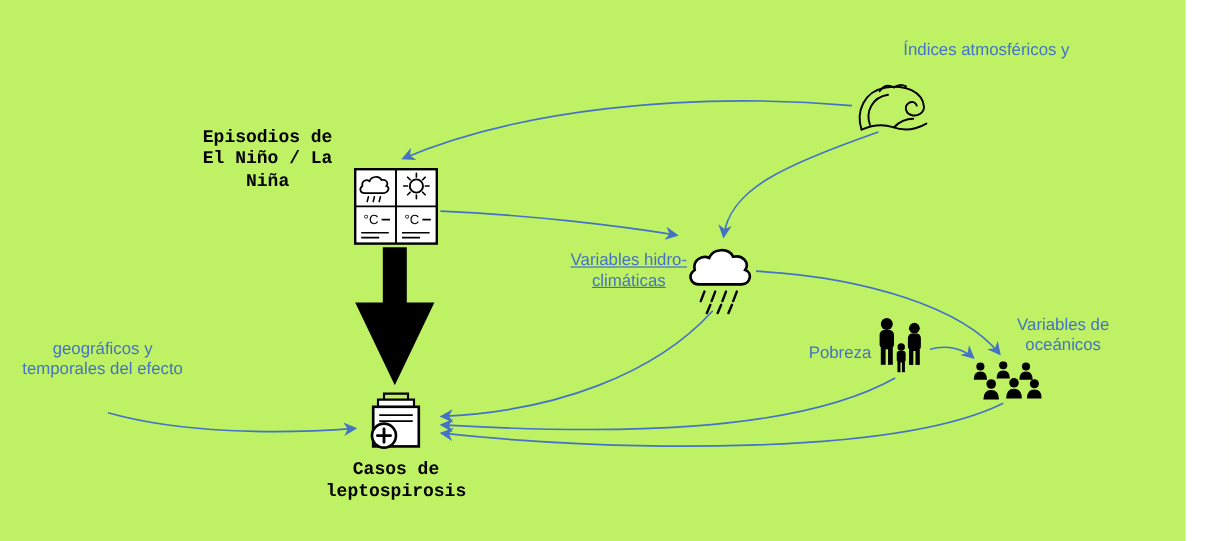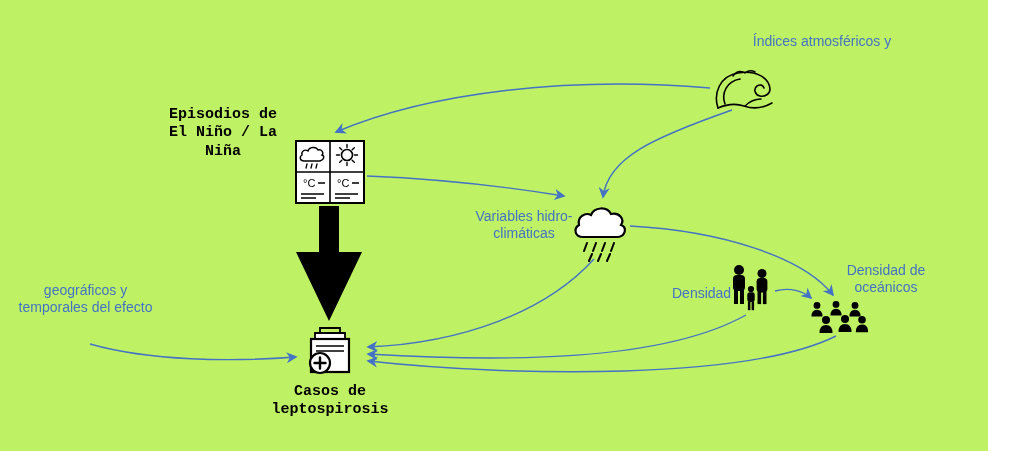--- a/index.html
+++ b/index.html
@@ -93,34 +93,34 @@
       <circle cx="53" cy="16" r="5.5" fill="none" stroke="#000000" stroke-width="1.6"></circle>
       <path d="M53 8.5 V5.5 M53 23.5 V26.5 M45.5 16 H42.5 M60.5 16 H63.5 M47.8 10.8 L45.7 8.7 M58.2 10.8 L60.3 8.7 M47.8 21.2 L45.7 23.3 M58.2 21.2 L60.3 23.3" stroke="#000000" stroke-width="1.4" stroke-linecap="round"></path>
 
       <text x="9" y="48" font-size="11" fill="#000000" font-family="Liberation Sans, sans-serif">°C</text>
       <path d="M24 44 H31 M7 55 H30 M7 59 H22" stroke="#000000" stroke-width="1.3"></path>
       <text x="43" y="48" font-size="11" fill="#000000" font-family="Liberation Sans, sans-serif">°C</text>
       <path d="M58 44 H65 M41 55 H64 M41 59 H56" stroke="#000000" stroke-width="1.3"></path>
     </svg>
   </div>
 
-  <div class="label" style="left:466px; top:208px; width:116px;">
+  <div class="label" style="left:466px; top:208px; width:116px;text-decoration:underline;">
     <div>Variables hidro-</div>
     <div>climáticas</div>
   </div>
 
   <div class="icon" style="left:570px; top:204px;">
     <svg width="58" height="58" viewBox="0 0 58 58">
       <path d="M13 33 C5 33 3 25 9 21 C7 13 15 8 21 11 C24 3 37 2 41 10 C49 8 55 15 51 21 C57 23 56 32 48 33 Z" fill="#ffffff" stroke="#000000" stroke-width="2.2"></path>
       <path d="M17 39 L14 47 M26 39 L23 47 M35 39 L32 47 M44 39 L41 47 M22 50 L19 57 M31 50 L28 57 M40 50 L37 57" stroke="#000000" stroke-width="2" stroke-linecap="round"></path>
     </svg>
   </div>
 
   <div class="label" style="left:672px; top:285px; width:56px;">
-    <div>Densidad</div>
+    <div>Pobreza</div>
   </div>
 
   <div class="icon" style="left:726px; top:262px;">
     <svg width="50" height="52" viewBox="0 0 50 52" fill="#000000">
       <g transform="translate(13,3)">
         <circle cx="0" cy="5" r="5"></circle>
         <rect x="-6" y="10" width="12" height="16" rx="4"></rect>
         <rect x="-5" y="25" width="4" height="14"></rect>
         <rect x="1" y="25" width="4" height="14"></rect>
       </g>
@@ -133,21 +133,21 @@
       <g transform="translate(25,24) scale(0.62)">
         <circle cx="0" cy="5" r="5"></circle>
         <rect x="-6" y="10" width="12" height="16" rx="4"></rect>
         <rect x="-5" y="25" width="4" height="14"></rect>
         <rect x="1" y="25" width="4" height="14"></rect>
       </g>
     </svg>
   </div>
 
   <div class="label" style="left:840px; top:262px; width:92px;">
-    <div>Densidad de</div>
+    <div>Variables de</div>
     <div>oceánicos</div>
   </div>
 
   <div class="icon" style="left:806px; top:301px;">
     <svg width="62" height="34" viewBox="0 0 62 34" fill="#000000">
       <g transform="translate(11,1) scale(0.85)">
         <circle cx="0" cy="4" r="4"></circle>
           <path d="M-6.5 17 Q-6.5 9 0 9 Q6.5 9 6.5 17 Z"></path>
       </g>
       <g transform="translate(30,0) scale(0.85)">

